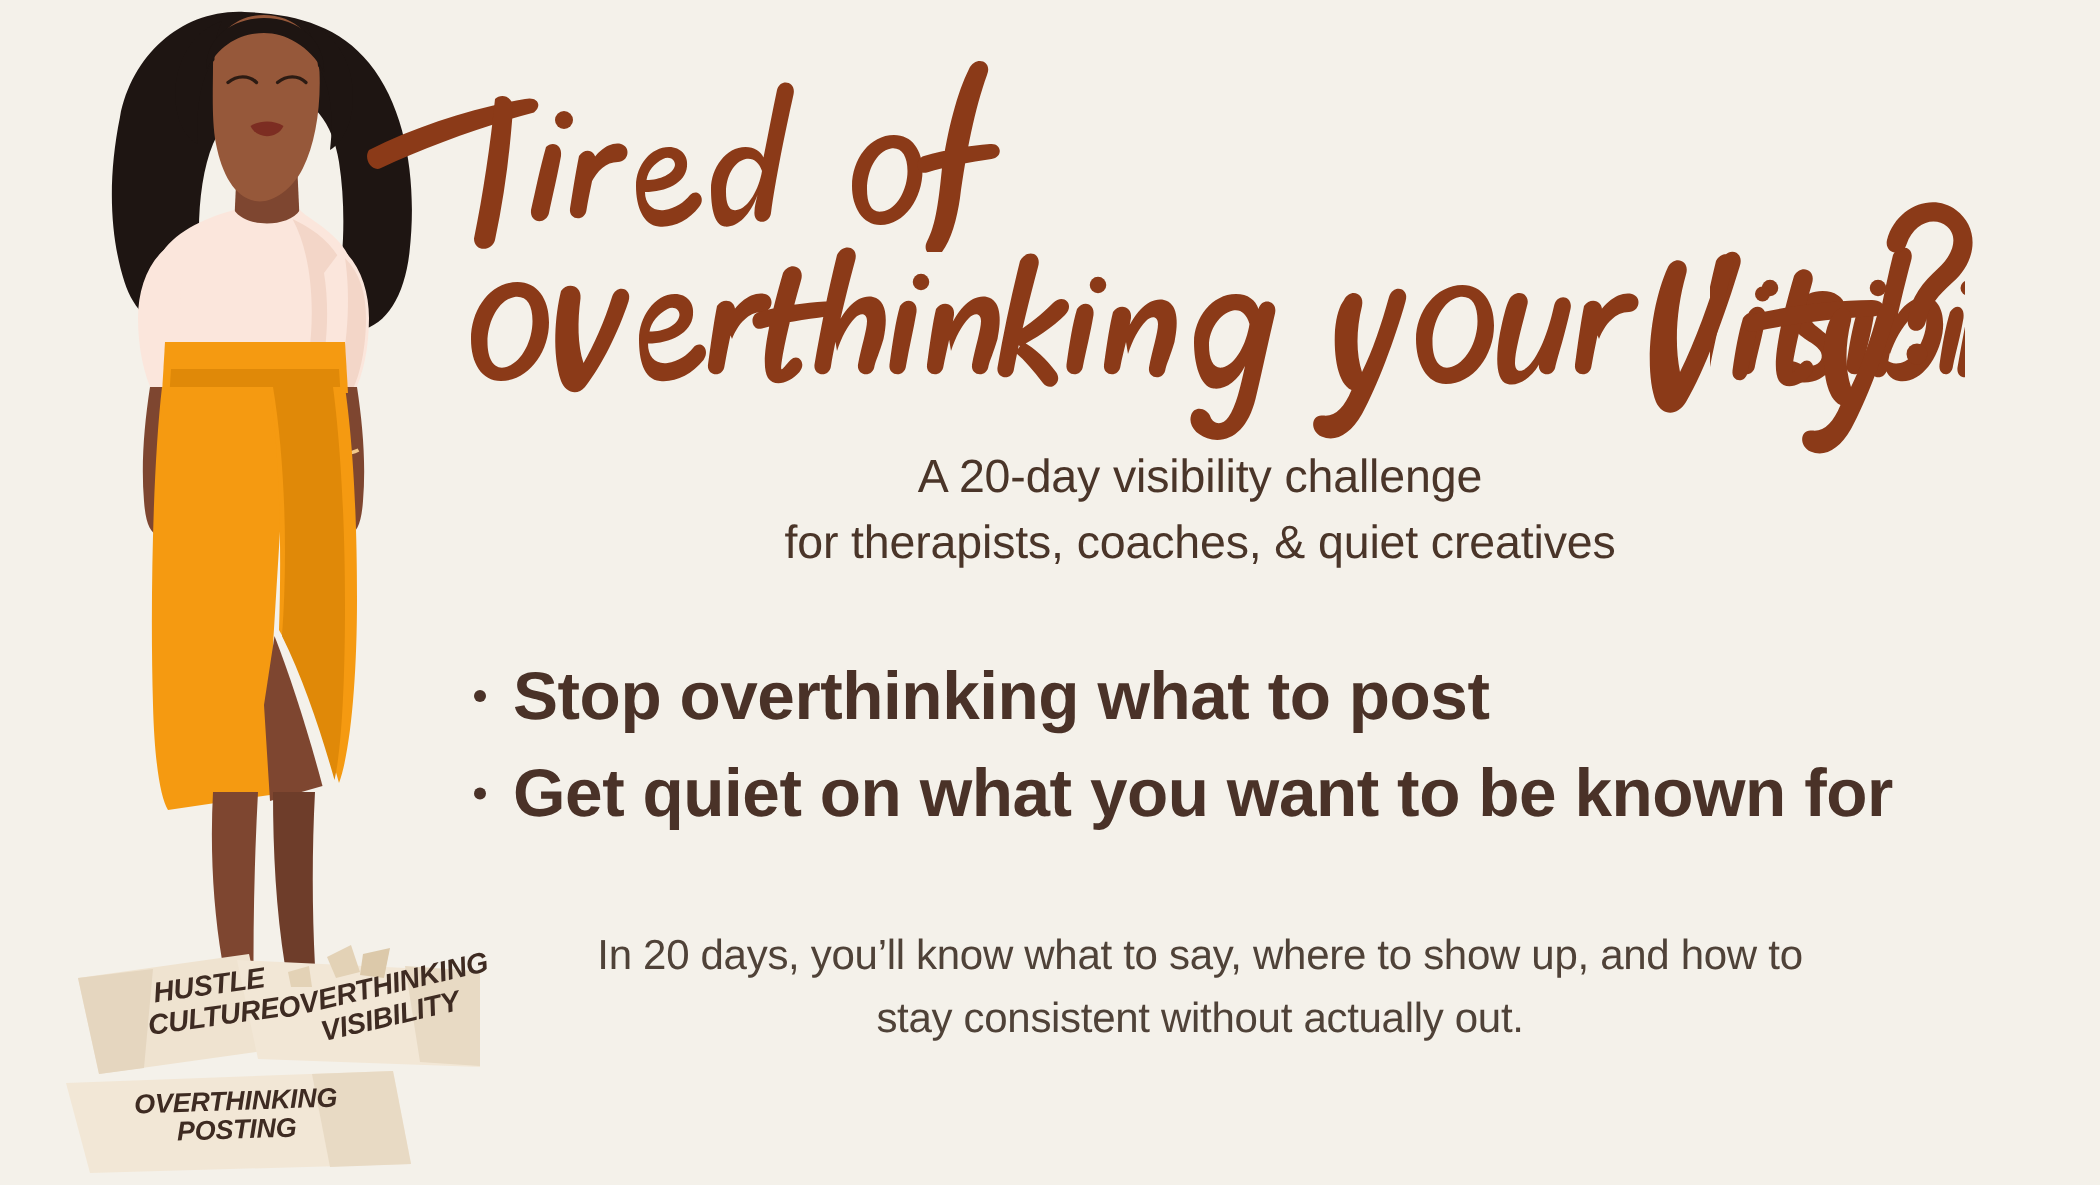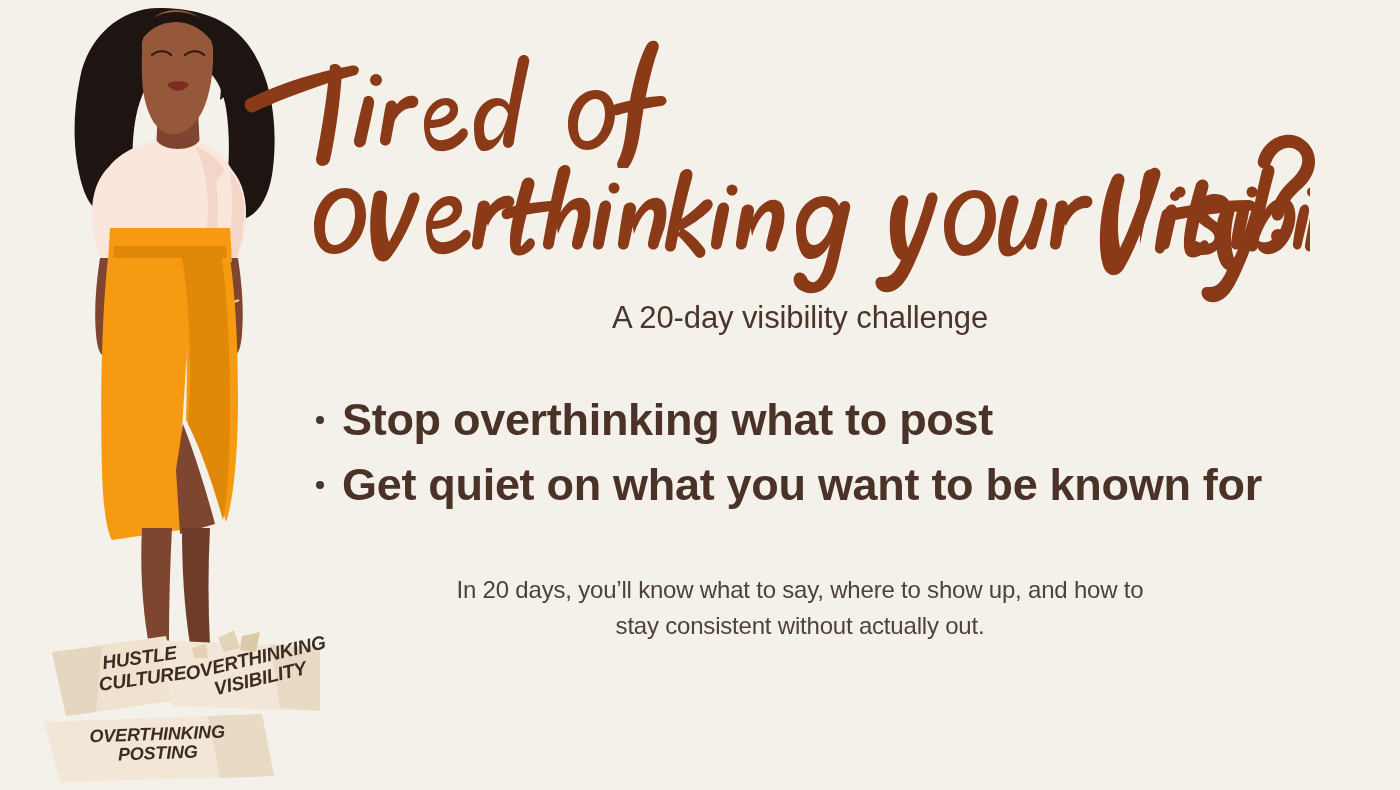--- a/index.html
+++ b/index.html
@@ -82,21 +82,21 @@
     width: 8px;
     height: 8px;
     border-radius: 50%;
     background: #4A3228;
   }
 
   #closing {
     margin-top: 54px;
     text-align: center;
     color: #4F4238;
-    font-size: 24px;
+    font-size: 28px;
     line-height: 1.5;
     font-weight: 300;
     letter-spacing: -0.2px;
   }
   #closing .close-line { display: block; }
 
   
   #scraps {
     position: absolute;
     left: 40px;
@@ -406,20 +406,21 @@
                C142,94 130,92 132,82 C134,68 142,58 152,49 C162,40 166,28 158,21
                C150,14 136,18 131,33 C128,42 116,39 118,30 Z"></path>
       <circle cx="138" cy="106" r="7"></circle>
     </g>
   </svg>
 
   <div id="content">
 
     <div id="subtitle">
       <span class="sub-line">A 20-day visibility challenge</span>
+      <span class="sub-line">for therapists, coaches, &amp; quiet creatives</span>
     </div>
 
     <ul id="bullets">
       <li>
         <span class="dot"></span>
         <span>Stop overthinking what to post</span>
       </li>
       <li>
         <span class="dot"></span>
         <span>Get quiet on what you want to be known for</span>

